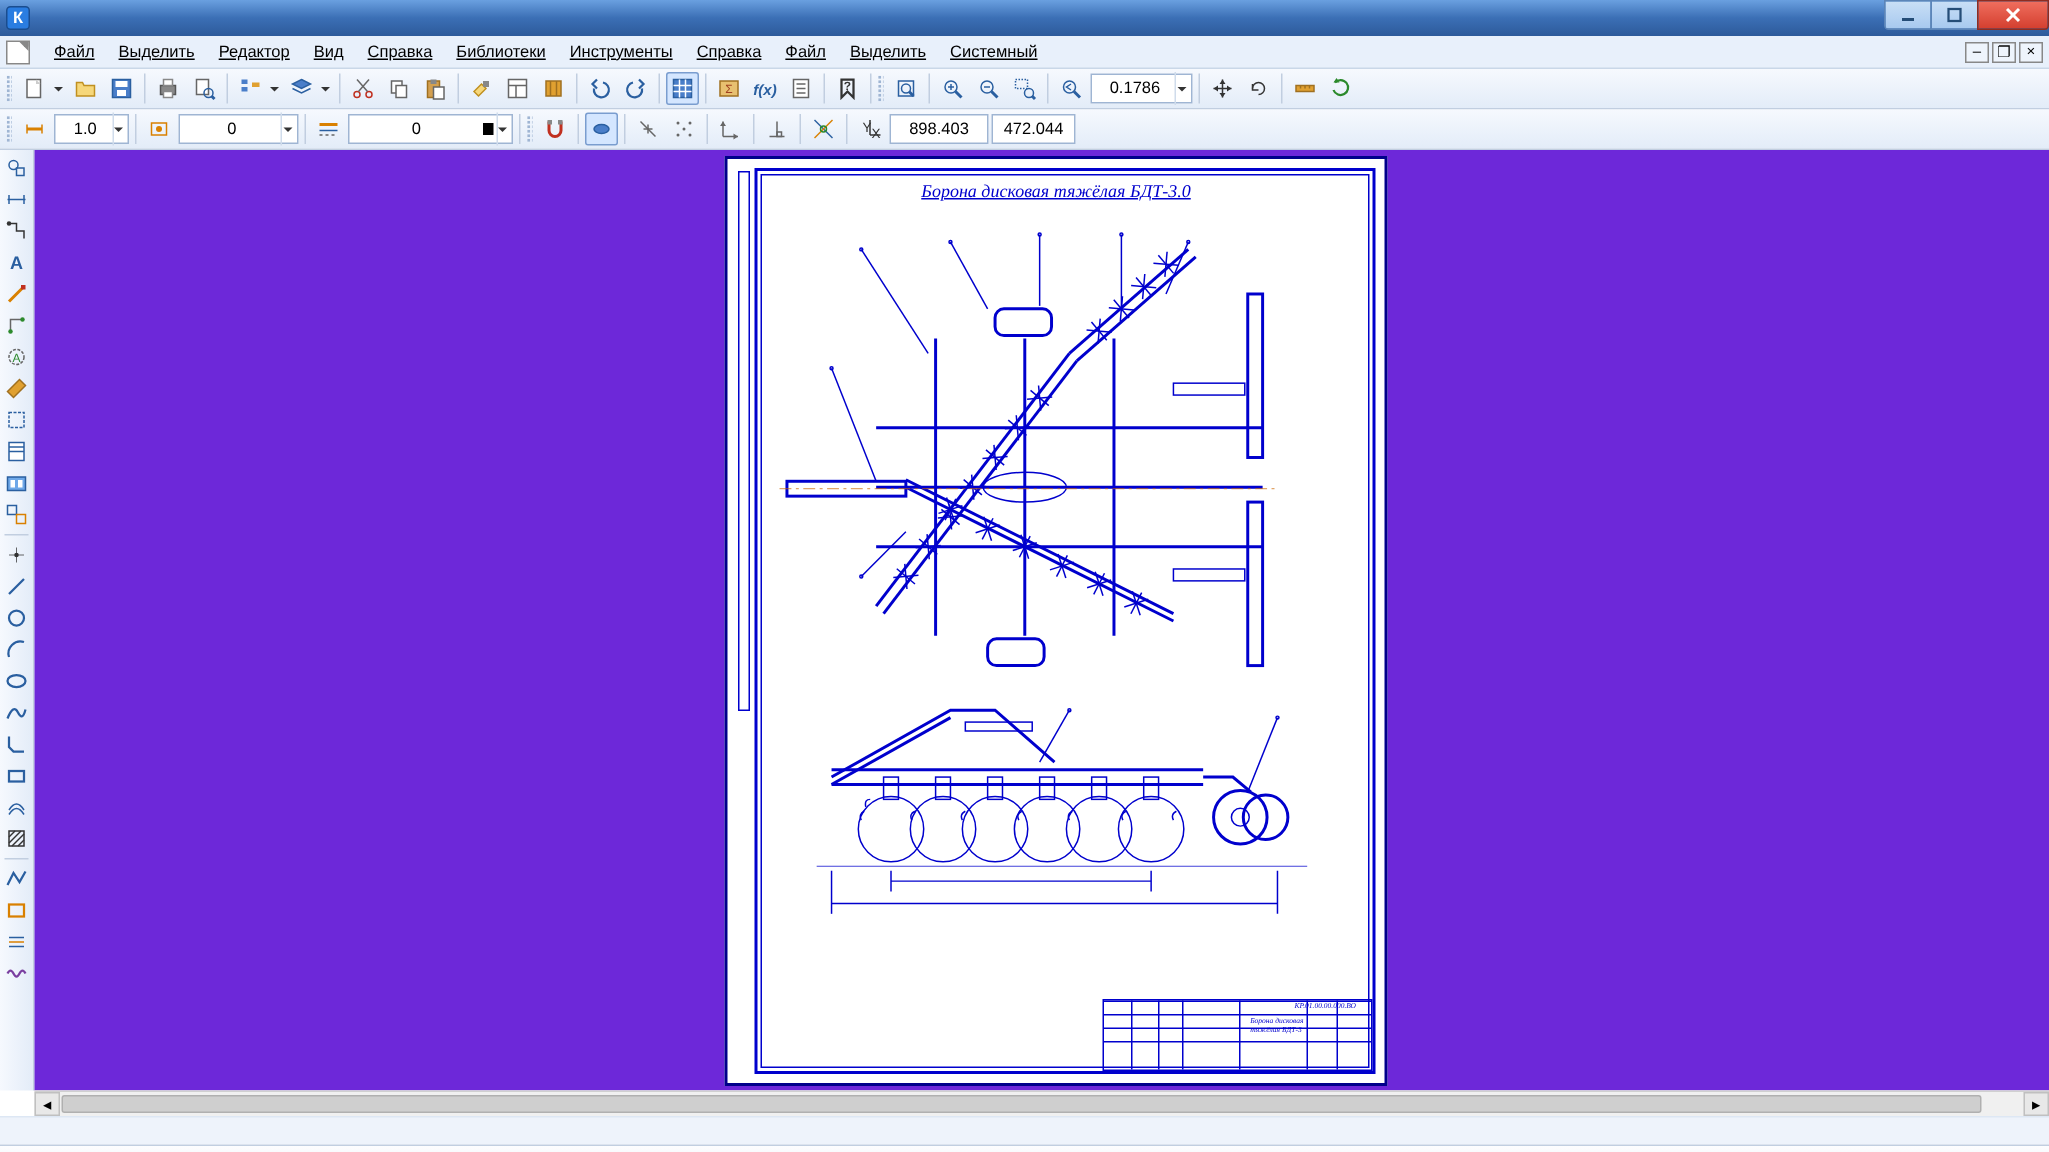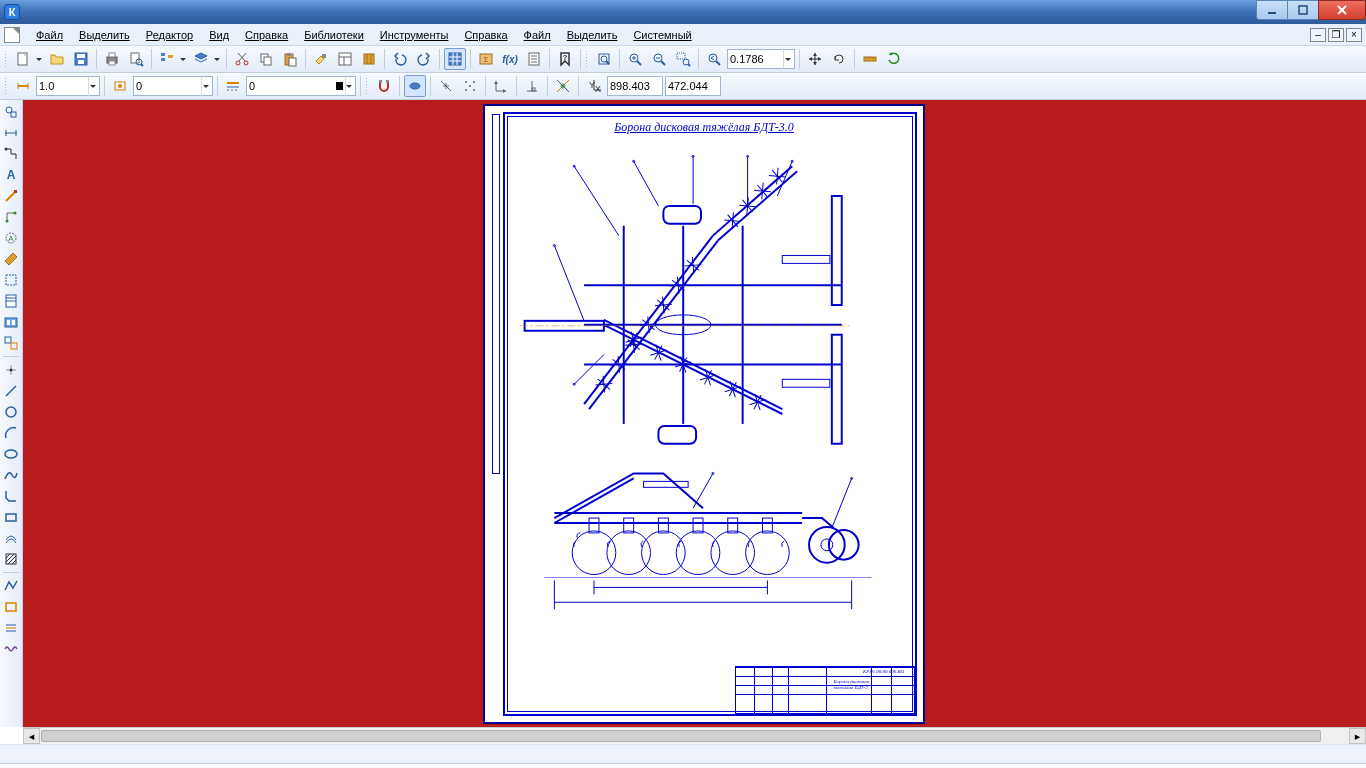--- a/index.html
+++ b/index.html
@@ -138,20 +138,21 @@
     border: 1px solid #9fb5d3;
     background: #fff;
     display: flex; align-items: center;
     padding: 0 2px;
   }
   .combo input {
     border: none; outline: none;
     font-size: 11px;
     width: 100%;
     background: transparent;
+    text-align: center;
   }
   .combo .dd-arrow { border-left: 1px solid #d0dceb; }
   
   .workspace {
     display: flex;
     height: 627px;
     background: #fff;
   }
   .left-panel {
     width: 23px;
@@ -160,21 +161,21 @@
     display: flex;
     flex-direction: column;
     align-items: center;
     padding-top: 2px;
     gap: 1px;
   }
   .left-panel .tbtn { width: 20px; height: 20px; }
   .left-panel .sep { width: 16px; height: 1px; margin: 2px 0; }
   .canvas-area {
     flex: 1;
-    background: #b91c1c;
+    background: #6d28d9;
     position: relative;
     overflow: hidden;
   }
   .drawing-sheet {
     position: absolute;
     left: 460px; top: 4px;
     width: 442px; height: 620px;
     background: #fff;
     border: 2px solid #00008B;
   }
@@ -522,21 +523,21 @@
 
 <div class="toolbar">
   <div class="grip"></div>
   <div class="tbtn">
       <svg viewBox="0 0 16 16">
         <line x1="3" y1="8" x2="13" y2="8" stroke="#d98000" stroke-width="2"></line>
         <line x1="3" y1="5" x2="3" y2="11" stroke="#d98000"></line>
         <line x1="13" y1="5" x2="13" y2="11" stroke="#d98000"></line>
       </svg>
     </div>
-  <div class="combo" style="width:64px">
+  <div class="combo" style="width:50px">
     <input value="1.0" style="">
     <div class="dd-arrow"></div>
   </div>
   <div class="sep"></div>
   <div class="tbtn">
       <svg viewBox="0 0 16 16">
         <rect x="3" y="4" width="10" height="8" fill="none" stroke="#d98000"></rect>
         <circle cx="8" cy="8" r="2" fill="#d98000"></circle>
       </svg>
     </div>
@@ -616,21 +617,21 @@
     </div>
   <div class="sep"></div>
   <div class="tbtn">
       <svg viewBox="0 0 16 16">
         <text x="3" y="10" font-size="9" fill="#333">Y</text>
         <text x="9" y="14" font-size="9" fill="#333">X</text>
         <line x1="8" y1="12" x2="8" y2="2" stroke="#333"></line>
         <line x1="8" y1="12" x2="15" y2="12" stroke="#333"></line>
       </svg>
     </div>
-  <div class="combo" style="width:56px">
+  <div class="combo" style="width:66px">
     <input value="898.403" style="">
   </div>
   <div class="combo" style="width:56px">
     <input value="472.044" style="">
   </div>
 </div>
 
 <div class="workspace">
 
   <div class="left-panel">

